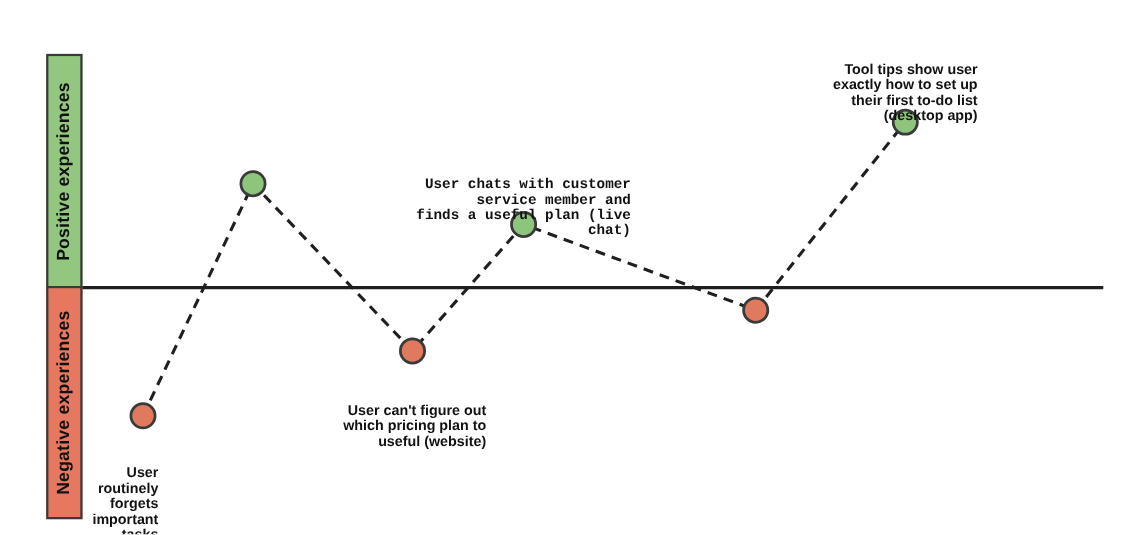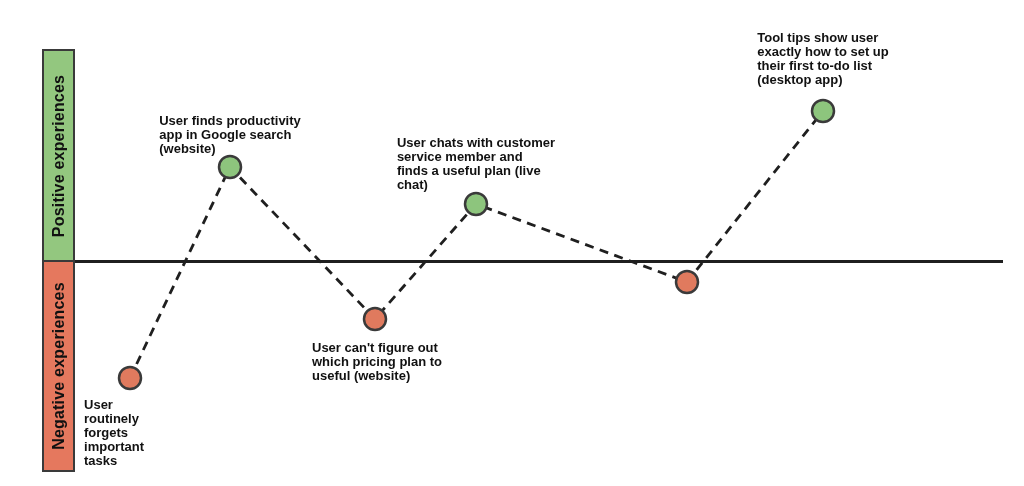--- a/index.html
+++ b/index.html
@@ -34,25 +34,26 @@
   svg.chart-layer {
     position: absolute;
     left: 0; top: 0;
     width: 1024px; height: 486px;
   }
   .labels-layer { position: absolute; left: 0; top: 0; width: 100%; height: 100%; }
   .pt-label {
     position: absolute;
     transform: translateX(-50%);
     white-space: pre-line;
-    text-align: left;
+    text-align: right;
     font-weight: bold;
     font-size: 13px;
     line-height: 14px;
     color: #111111;
+    margin-top: 25px;
   }
 </style>
 </head>
 <body>
 
 <div class="canvas">
 
   <div class="axis-bar positive" style="background: rgb(147, 199, 127);">
     <span class="bar-label">Positive experiences</span>
   </div>
@@ -71,27 +72,24 @@
       <circle cx="687" cy="282" r="11" fill="#E07A5E" stroke="#3a3a3a" stroke-width="2.5"></circle>
       <circle cx="823" cy="111" r="11" fill="#8DC57D" stroke="#3a3a3a" stroke-width="2.5"></circle>
     </svg>
 
   <div class="labels-layer">
       <div class="pt-label" style="left: 114px; top: 398px;">User
 routinely
 forgets
 important
 tasks</div>
-      <div class="pt-label" style="left: 230px; top: 114px;">User finds productivity
-app in Google search
-(website)</div>
       <div class="pt-label" style="left: 377px; top: 341px;">User can't figure out
 which pricing plan to
 useful (website)</div>
-      <div class="pt-label" style="left: 476px; top: 136px;">User chats with customer
+      <div class="pt-label" style="left: 476px; top: 136px; font-family: Liberation Mono, monospace;">User chats with customer
 service member and
 finds a useful plan (live
 chat)</div>
       <div class="pt-label" style="left: 823px; top: 31px;">Tool tips show user
 exactly how to set up
 their first to-do list
 (desktop app)</div>
     </div>
 
 </div>

